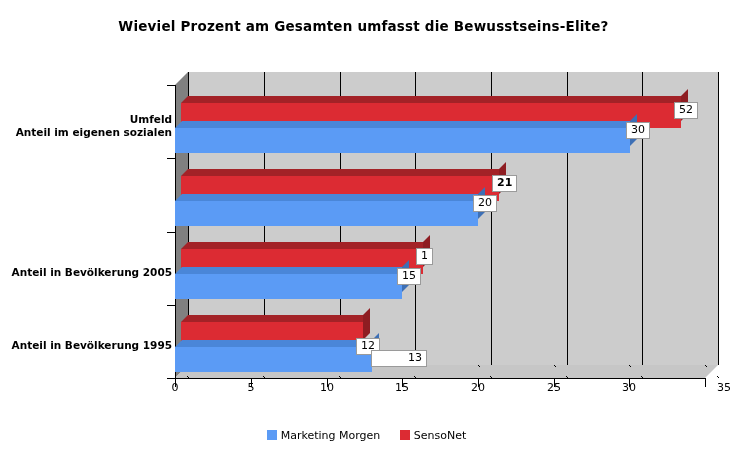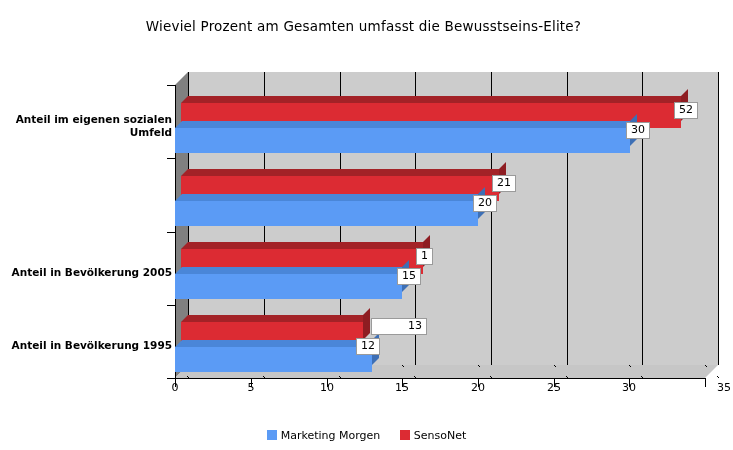--- a/index.html
+++ b/index.html
@@ -17,21 +17,21 @@
   }
 
   
   #chart-title {
     position: absolute;
     left: 0;
     top: 18px;
     width: 727px;
     text-align: center;
     font-size: 13.5px;
-    font-weight: normal;
+    font-weight: bold;
     color: #000000;
     letter-spacing: 0.2px;
   }
 
   
 
   
   #plot-back {
     position: absolute;
     left: 188px;
@@ -284,22 +284,22 @@
   <div class="xlabel" style="left:629px;">30</div>
   <div class="xlabel" style="left:724px;">35</div>
 
   <div class="ytick" style="top:85px;"></div>
   <div class="ytick" style="top:158px;"></div>
   <div class="ytick" style="top:232px;"></div>
   <div class="ytick" style="top:305px;"></div>
   <div class="ytick" style="top:378px;"></div>
 
   <div class="cat-label" style="top:113px;">
+    <div>Umfeld</div>
     <div>Anteil im eigenen sozialen</div>
-    <div>Umfeld</div>
   </div>
   <div class="cat-label" style="top:266px;">
     <div>Anteil in Bevölkerung 2005</div>
   </div>
   <div class="cat-label" style="top:339px;">
     <div>Anteil in Bevölkerung 1995</div>
   </div>
 
   <div class="bar red" style="left:181px; top:103px; width:500px;">
     <div class="top"></div>
@@ -317,21 +317,21 @@
   <div class="bar red" style="left:181px; top:176px; width:318px;">
     <div class="top"></div>
     <div class="side"></div>
     <div class="face"></div>
   </div>
   <div class="bar blue" style="left:175px; top:201px; width:303px;">
     <div class="top"></div>
     <div class="side"></div>
     <div class="face"></div>
   </div>
-  <div class="datalabel" style="left:492px; top:175px;">21</div>
+  <div class="datalabel" style="left:492px; top:175px;font-weight:bold;">21</div>
   <div class="datalabel" style="left:473px; top:195px;">20</div>
 
   <div class="bar red" style="left:181px; top:249px; width:242px;">
     <div class="top"></div>
     <div class="side"></div>
     <div class="face"></div>
   </div>
   <div class="bar blue" style="left:175px; top:274px; width:227px;">
     <div class="top"></div>
     <div class="side"></div>
@@ -344,21 +344,21 @@
     <div class="top"></div>
     <div class="side"></div>
     <div class="face"></div>
   </div>
   <div class="bar blue" style="left:175px; top:347px; width:197px;">
     <div class="top"></div>
     <div class="side"></div>
     <div class="face"></div>
   </div>
   <div class="datalabel" style="left:356px; top:314px;margin-top:24px;">12</div>
-  <div class="datalabel" style="left:371px; top:318px;padding-left:36px;">13</div>
+  <div class="datalabel" style="left:371px; top:350px;padding-left:36px;">13</div>
 
   <div id="legend">
     <span class="legend-entry">
       <span class="legend-swatch" style="background:#5b9bf5;"></span><span class="legend-text">Marketing Morgen</span>
     </span>
     <span class="legend-entry">
       <span class="legend-swatch" style="background:#dc2b33;"></span><span class="legend-text">SensoNet</span>
     </span>
   </div>
 

